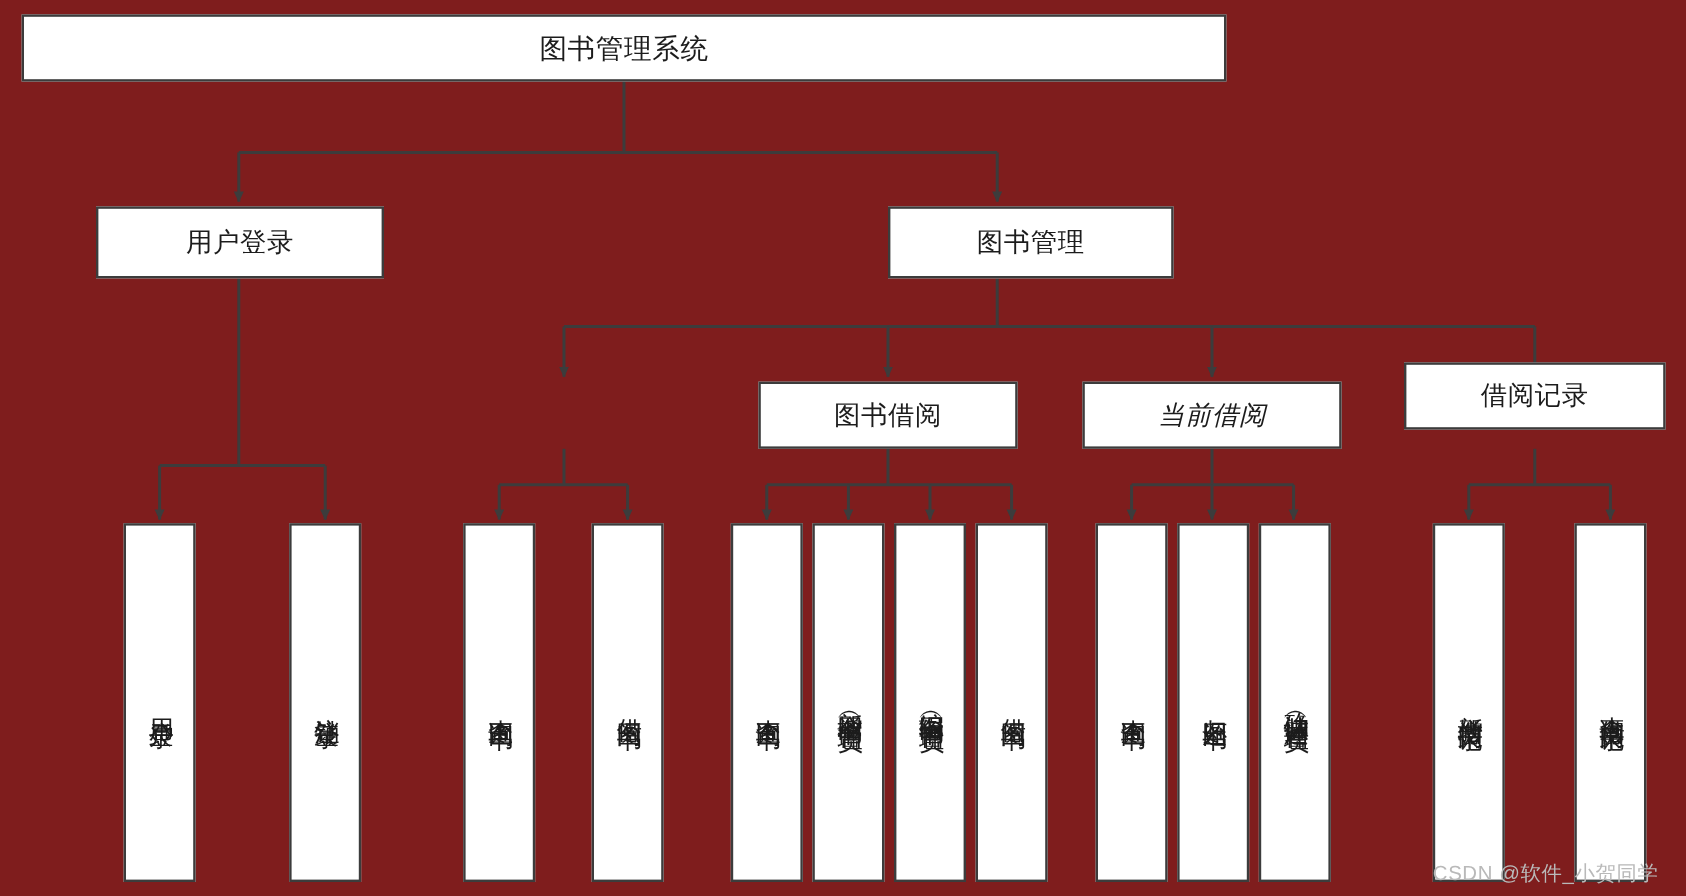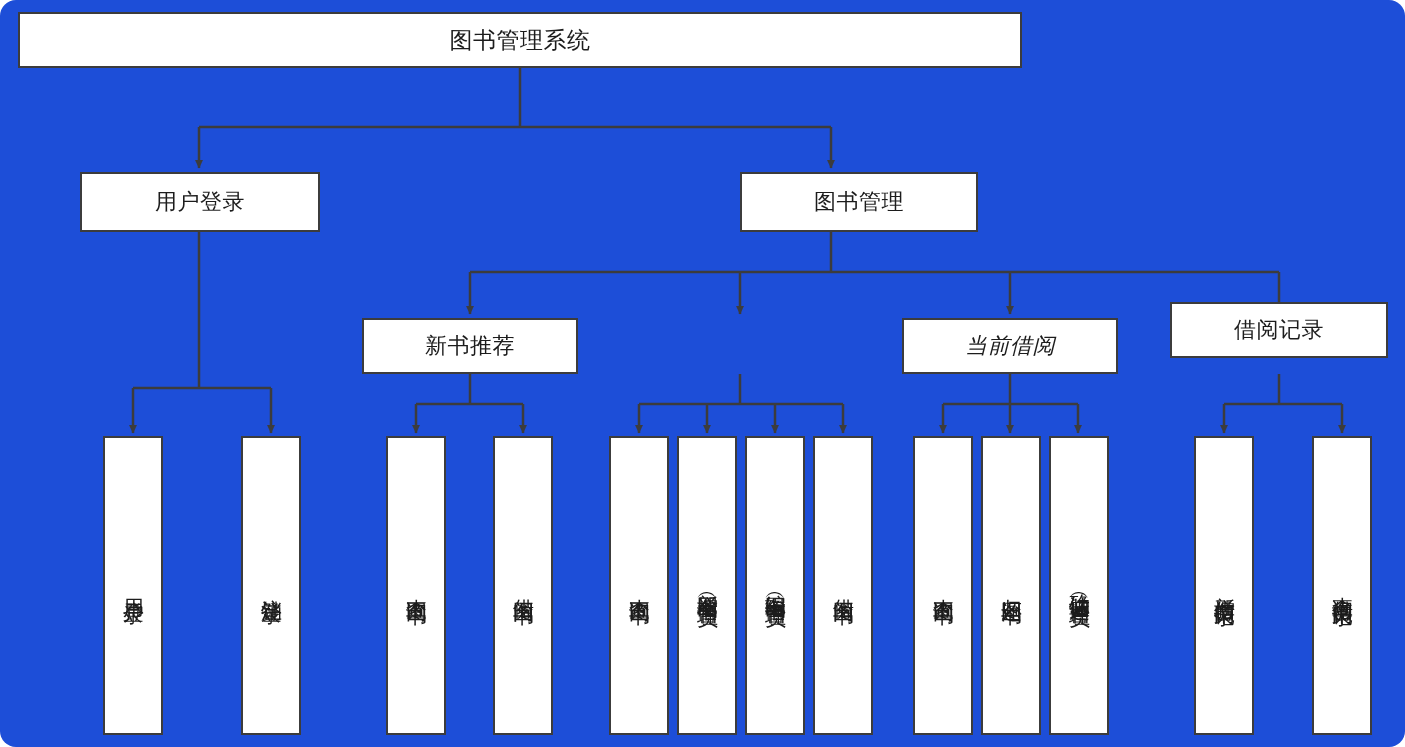--- a/index.html
+++ b/index.html
@@ -4,23 +4,22 @@
 <style>
   html,body{margin:0;padding:0;background:#ffffff;}
   body{
     font-family:"Liberation Sans","DejaVu Sans",sans-serif;
     color:#1a1a1a;
   }
   #canvas{
     position:relative;
     width:1405px;
     height:747px;
-    background:#1d4ed8;
+    background:#7f1d1d;
     overflow:hidden;
-    border-radius:16px;
   }
   svg.wires{
     position:absolute;
     left:0; top:0;
     width:1405px;
     height:747px;
     pointer-events:none;
   }
   .node{
     position:absolute;
@@ -125,22 +124,22 @@
     <span class="label">图书管理系统</span>
   </div>
 
   <div class="node horiz" style="left:80px; top:172px; width:240px; height:60px;">
     <span class="label">用户登录</span>
   </div>
   <div class="node horiz" style="left:740px; top:172px; width:238px; height:60px;">
     <span class="label">图书管理</span>
   </div>
 
-  <div class="node horiz" style="left:362px; top:318px; width:216px; height:56px;">
-    <span class="label">新书推荐</span>
+  <div class="node horiz" style="left:632px; top:318px; width:216px; height:56px;">
+    <span class="label">图书借阅</span>
   </div>
   <div class="node horiz" style="left:902px; top:318px; width:216px; height:56px;font-style:italic;">
     <span class="label">当前借阅</span>
   </div>
   <div class="node horiz" style="left:1170px; top:302px; width:218px; height:56px;">
     <span class="label">借阅记录</span>
   </div>
 
   <div class="node vert" style="left:103px; top:436px; width:60px; height:299px;">
     <span class="label">用户登录</span>
@@ -179,14 +178,15 @@
     <span class="label">确认归还（管理员）</span>
   </div>
 
   <div class="node vert" style="left:1194px; top:436px; width:60px; height:299px;">
     <span class="label">新增借阅记录</span>
   </div>
   <div class="node vert" style="left:1312px; top:436px; width:60px; height:299px;">
     <span class="label">查询借阅记录</span>
   </div>
 
+  <div class="watermark" style="left:1194px; top:716px;">CSDN @软件_小贺同学</div>
 
 </div>
 
 </body></html>

